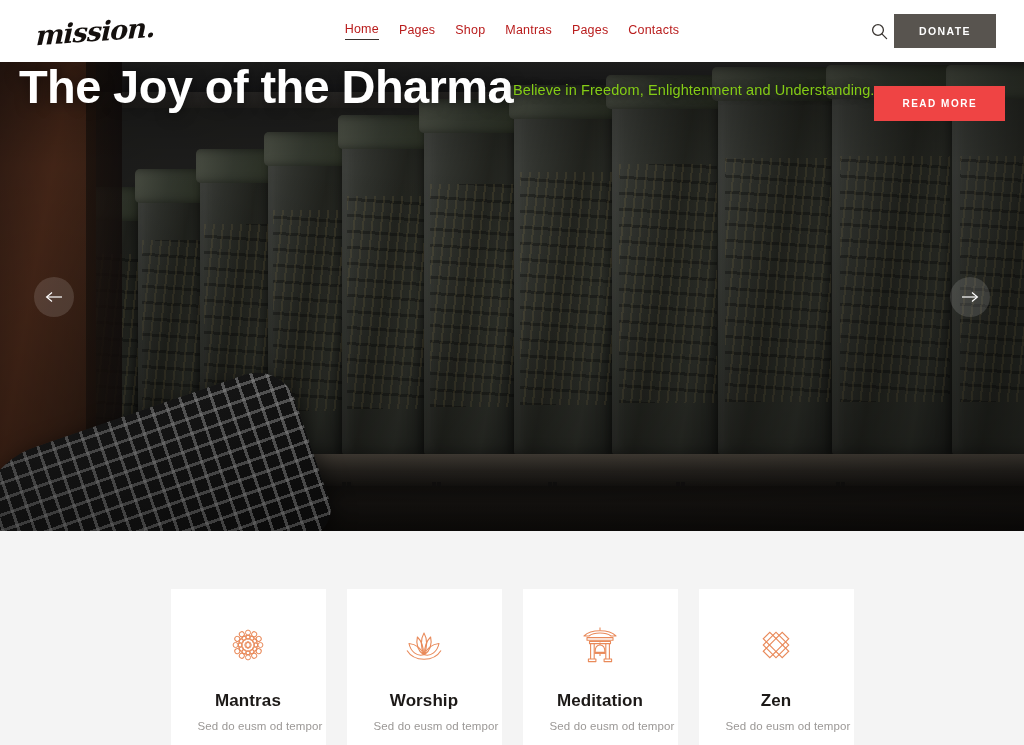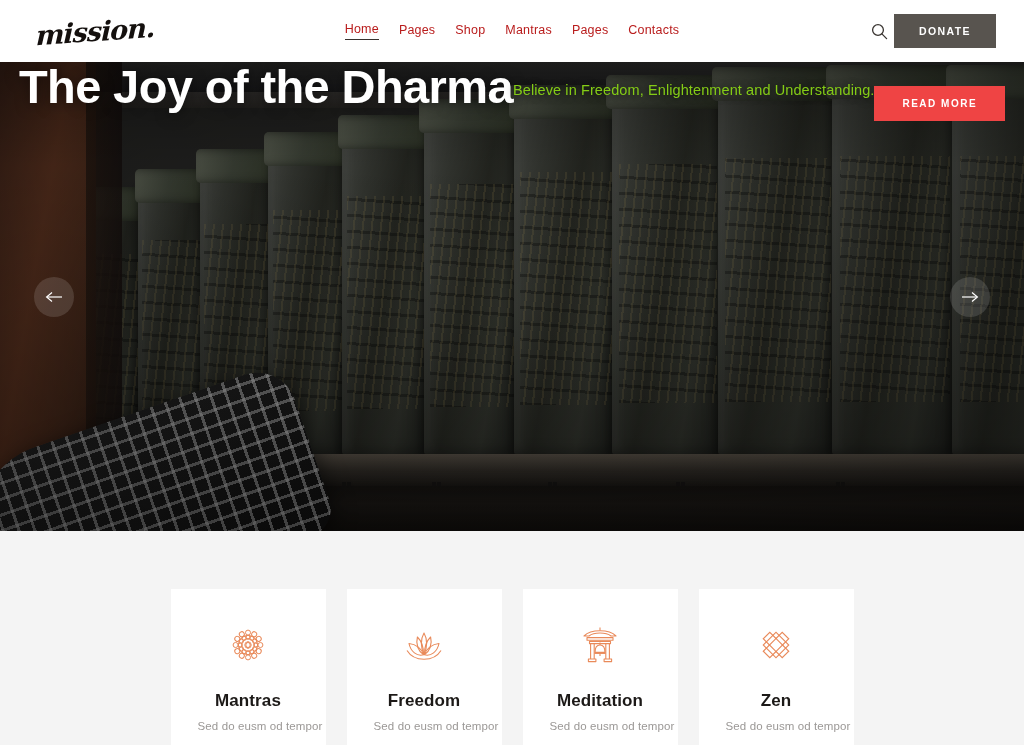--- a/index.html
+++ b/index.html
@@ -391,21 +391,21 @@
         <g fill="none" stroke="#e98a5a" stroke-width="1.1" stroke-linejoin="round">
           <path d="M23 7 C26.5 13 26.5 22 23 28 C19.5 22 19.5 13 23 7 Z"></path>
           <path d="M16.4 11 C21 15.5 22.6 23 22.4 28.4 C17.6 25.6 14.4 18.6 16.4 11 Z"></path>
           <path d="M29.6 11 C25 15.5 23.4 23 23.6 28.4 C28.4 25.6 31.6 18.6 29.6 11 Z"></path>
           <path d="M8 17.5 C15 18 21 23 22.6 28.8 C16 30.6 9.6 25.5 8 17.5 Z"></path>
           <path d="M38 17.5 C31 18 25 23 23.4 28.8 C30 30.6 36.4 25.5 38 17.5 Z"></path>
           <path d="M6 24.5 C10 31 16.5 33.2 23 33.2 C29.5 33.2 36 31 40 24.5"></path>
         </g>
       </svg>
     </div>
-    <div class="card-title">Freedom</div>
+    <div class="card-title">Worship</div>
     <div class="card-desc">Sed do eusm od tempor</div>
 
   </div>
 
   <div class="card">
     <div class="card-icon">
       <svg width="44" height="44" viewBox="0 0 44 44">
         <g fill="none" stroke="#e98a5a" stroke-width="1.1" stroke-linejoin="round">
           <path d="M6 13 C13 6 31 6 38 13 L33 13 C28 9 16 9 11 13 Z"></path>
           <line x1="22" y1="4.5" x2="22" y2="7.5"></line>

